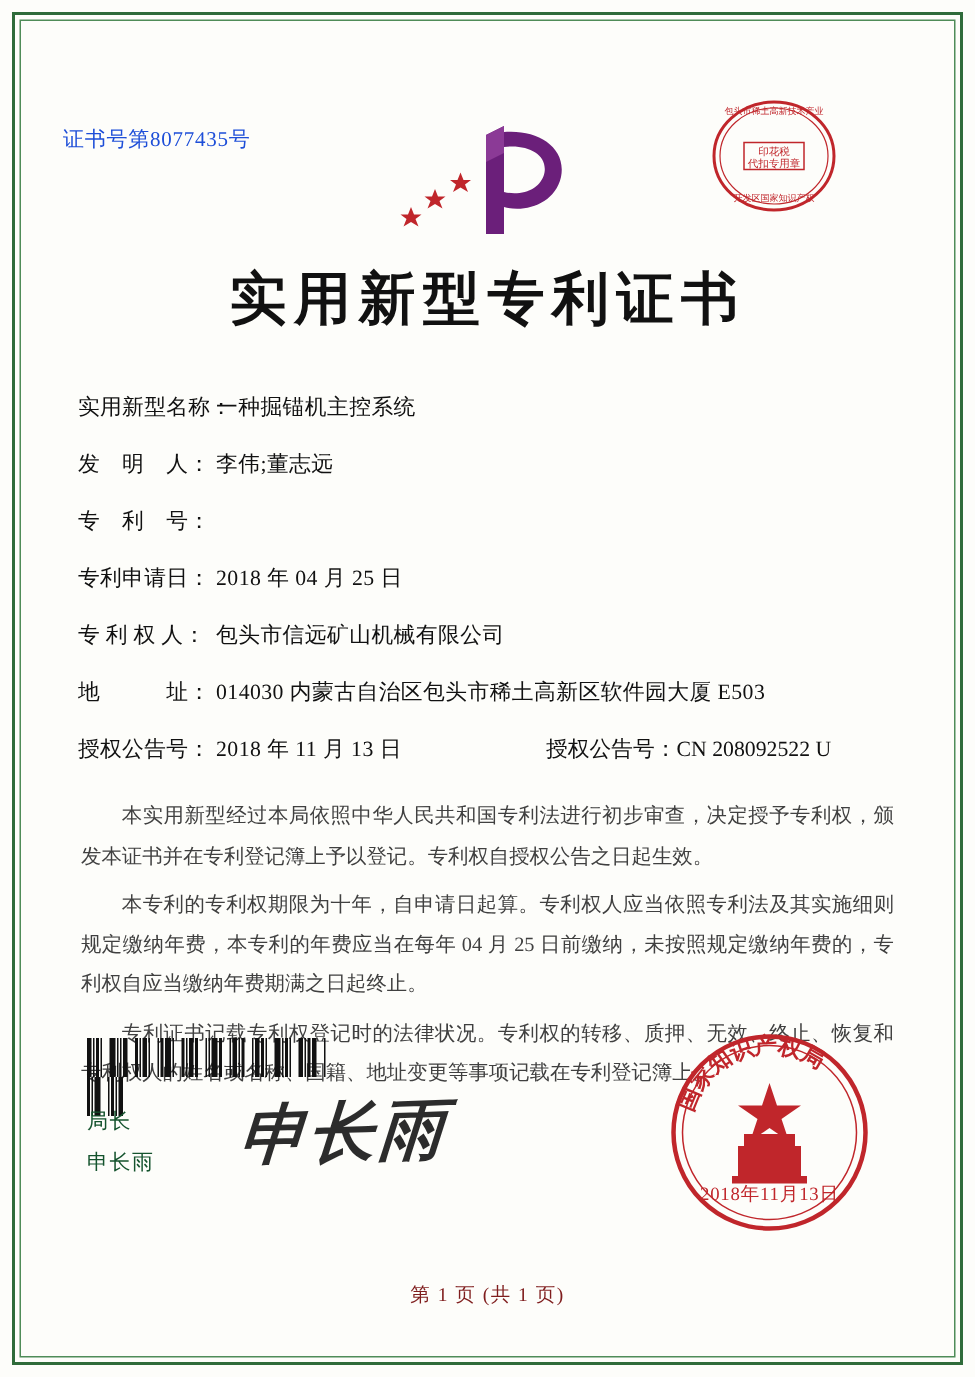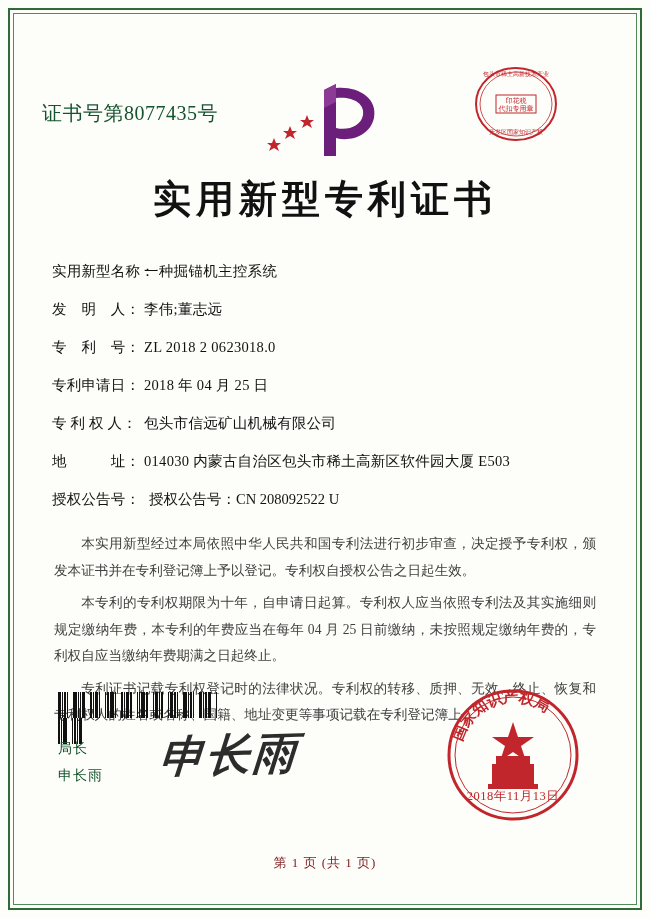--- a/index.html
+++ b/index.html
@@ -36,24 +36,24 @@
   }
   .content {
     position: absolute;
     left: 30px; top: 24px; right: 30px; bottom: 24px;
   }
 
   
   .cert-no {
     position: absolute;
     left: 12px;
-    top: 76px;
-    font-size: 20px;
+    top: 60px;
+    font-size: 14px;
     letter-spacing: 0.5px;
-    color: #14532d;
+    color: #1d4ed8;
   }
   .logo {
     position: absolute;
     left: 232px;
     top: 58px;
     width: 120px;
     height: 78px;
   }
   .official-seal {
     position: absolute;
@@ -245,36 +245,36 @@
       <div class="field-row">
         <div class="field-label">实用新型名称：</div>
         <div class="field-value">一种掘锚机主控系统</div>
       </div>
       <div class="field-row">
         <div class="field-label">发　明　人：</div>
         <div class="field-value">李伟;董志远</div>
       </div>
       <div class="field-row">
         <div class="field-label">专　利　号：</div>
-        <div class="field-value">ZL 2018 2 0623018.0</div>
       </div>
       <div class="field-row">
         <div class="field-label">专利申请日：</div>
         <div class="field-value">2018 年 04 月 25 日</div>
       </div>
       <div class="field-row">
         <div class="field-label">专 利 权 人：</div>
         <div class="field-value">包头市信远矿山机械有限公司</div>
       </div>
       <div class="field-row">
         <div class="field-label">地　　　址：</div>
         <div class="field-value">014030 内蒙古自治区包头市稀土高新区软件园大厦 E503</div>
       </div>
       <div class="field-row double">
         <div class="field-label">授权公告号：</div>
+        <div class="field-value">2018 年 11 月 13 日</div>
         <div class="field-label2">授权公告号：</div>
         <div class="field-value2">CN 208092522 U</div>
       </div>
     </div>
 
     <div class="paragraphs">
       <p>本实用新型经过本局依照中华人民共和国专利法进行初步审查，决定授予专利权，颁发本证书并在专利登记簿上予以登记。专利权自授权公告之日起生效。</p>
       <p>本专利的专利权期限为十年，自申请日起算。专利权人应当依照专利法及其实施细则规定缴纳年费，本专利的年费应当在每年 04 月 25 日前缴纳，未按照规定缴纳年费的，专利权自应当缴纳年费期满之日起终止。</p>
       <p>专利证书记载专利权登记时的法律状况。专利权的转移、质押、无效、终止、恢复和专利权人的姓名或名称、国籍、地址变更等事项记载在专利登记簿上。</p>
     </div>

